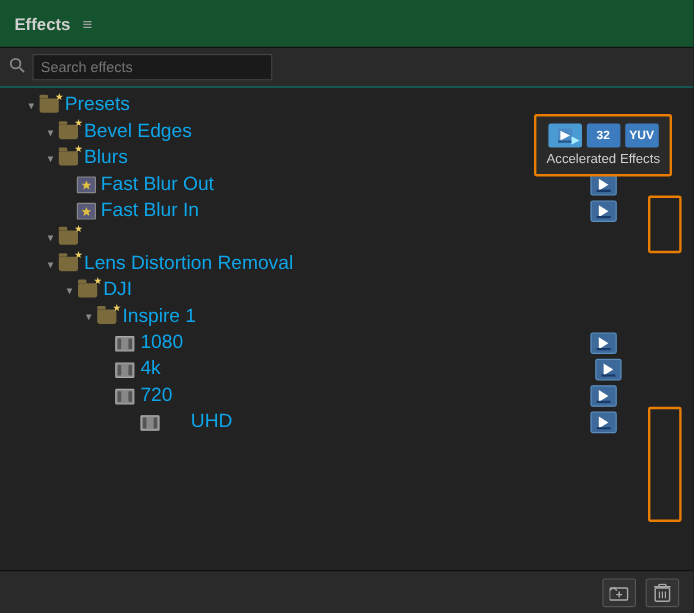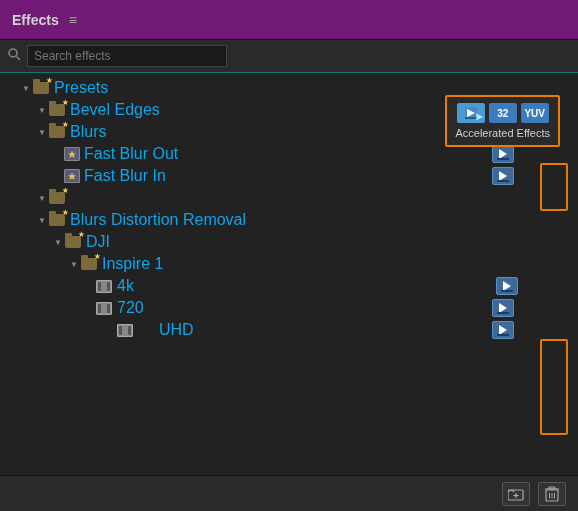--- a/index.html
+++ b/index.html
@@ -20,21 +20,21 @@
       display: flex;
       flex-direction: column;
       position: relative;
     }
 
     
     .panel-header {
       display: flex;
       align-items: center;
       padding: 8px 12px;
-      background: #701a75;
+      background: #14532d;
       border-bottom: 1px solid #111;
       height: 40px;
     }
 
     .panel-title {
       color: #d0d0d0;
       font-size: 14px;
       font-weight: 600;
       margin-right: 10px;
     }
@@ -429,41 +429,55 @@
         <span class="star-badge">★</span>
       </span>
     </div>
 
     <div class="tree-item indent-2">
       <span class="chevron down"></span>
       <span class="star-folder-icon">
         <span class="folder-icon"></span>
         <span class="star-badge">★</span>
       </span>
-      <span class="item-label">Blurs Distortion Removal</span>
+      <span class="item-label">Lens Distortion Removal</span>
     </div>
 
     <div class="tree-item indent-3">
       <span class="chevron down"></span>
       <span class="star-folder-icon">
         <span class="folder-icon"></span>
         <span class="star-badge">★</span>
       </span>
       <span class="item-label">DJI</span>
     </div>
 
     <div class="tree-item indent-4">
       <span class="chevron down"></span>
       <span class="star-folder-icon">
         <span class="folder-icon"></span>
         <span class="star-badge">★</span>
       </span>
       <span class="item-label">Inspire 1</span>
     </div>
 
+    <div class="tree-item indent-5" style="padding-right: 50px;">
+      <span class="chevron empty"></span>
+      <span class="film-icon"></span>
+      <span class="item-label">1080</span>
+      <span style="margin-left:auto; margin-right: 14px;">
+        <span class="ri-icon">
+          <svg viewBox="0 0 12 12">
+              <rect x="0" y="0" width="12" height="12" fill="#3d6a9a" rx="1"></rect>
+              <polygon points="2,1 10,6 2,11" fill="white"></polygon>
+              <rect x="0" y="10" width="12" height="2" fill="#1a3a6a"></rect>
+            </svg>
+        </span>
+      </span>
+    </div>
 
     <div class="tree-item indent-5" style="padding-right: 46px;">
       <span class="chevron empty"></span>
       <span class="film-icon"></span>
       <span class="item-label">4k</span>
       <span style="margin-left:auto; margin-right: 14px;">
         <span class="ri-icon">
           <svg viewBox="0 0 12 12">
               <rect x="0" y="0" width="12" height="12" fill="#3d6a9a" rx="1"></rect>
               <polygon points="2,1 10,6 2,11" fill="white"></polygon>

